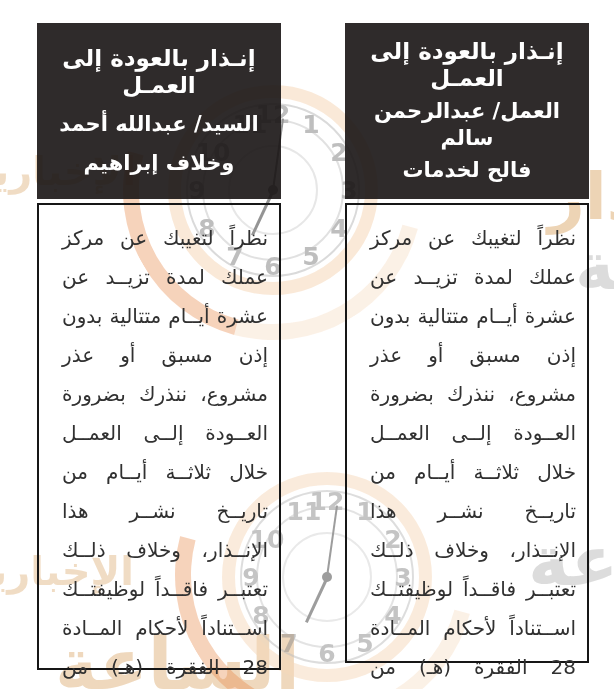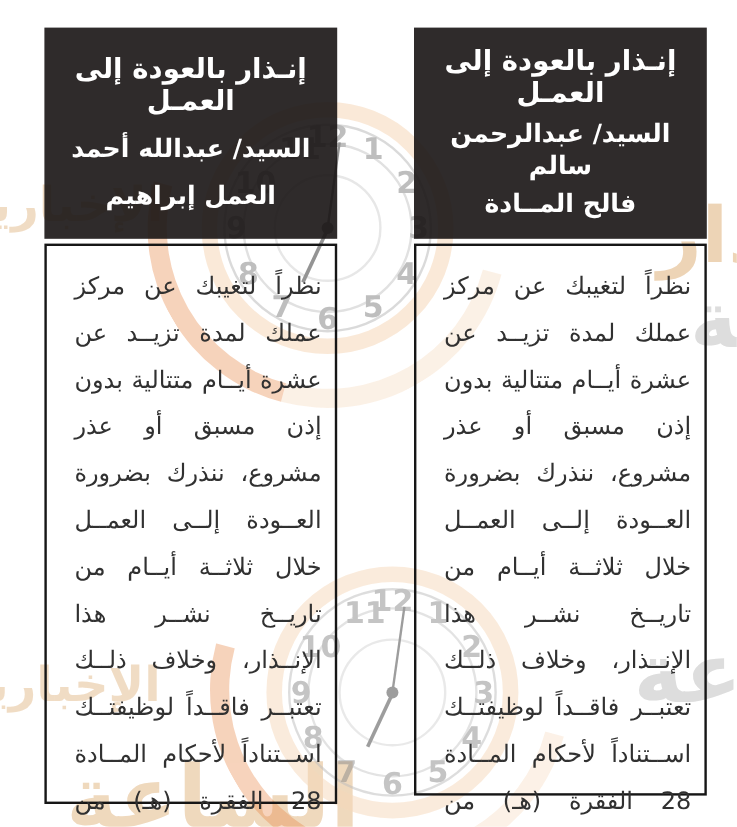--- a/index.html
+++ b/index.html
@@ -138,31 +138,31 @@
     <div class="hand hand-minute"></div>
     <div class="hand hand-hour"></div>
     <div class="hub"></div>
   </div>
 </div>
 
 <div class="notice notice-left">
   <div class="notice-header">
     <div class="notice-title">إنـذار بالعودة إلى العمـل</div>
     <div class="notice-name">السيد/ عبدالله أحمد</div>
-    <div class="notice-name">العمل إبراهيم</div>
+    <div class="notice-name">وخلاف إبراهيم</div>
   </div>
   <div class="notice-body-box">
     <div class="notice-body">نظراً لتغيبك عن مركز عملك لمدة تزيــد عن عشرة أيــام متتالية بدون إذن مسبق أو عذر مشروع، ننذرك بضرورة العــودة إلــى العمــل خلال ثلاثــة أيــام من تاريــخ نشــر هذا الإنــذار، وخلاف ذلــك تعتبــر فاقــداً لوظيفتــك اســتناداً لأحكام المــادة 28 الفقرة (هـ) من قانون العمل الأردني رقم (8) لسنة 1996.</div>
     <div class="notice-footer">شركة الولاء لخدمات الإعاشة</div>
   </div>
 </div>
 
 <div class="notice notice-right">
   <div class="notice-header">
     <div class="notice-title">إنـذار بالعودة إلى العمـل</div>
-    <div class="notice-name">السيد/ عبدالرحمن سالم</div>
-    <div class="notice-name">فالح المــادة</div>
+    <div class="notice-name">العمل/ عبدالرحمن سالم</div>
+    <div class="notice-name">فالح لخدمات</div>
   </div>
   <div class="notice-body-box">
     <div class="notice-body">نظراً لتغيبك عن مركز عملك لمدة تزيــد عن عشرة أيــام متتالية بدون إذن مسبق أو عذر مشروع، ننذرك بضرورة العــودة إلــى العمــل خلال ثلاثــة أيــام من تاريــخ نشــر هذا الإنــذار، وخلاف ذلــك تعتبــر فاقــداً لوظيفتــك اســتناداً لأحكام المــادة 28 الفقرة (هـ) من قانون العمل الأردني رقم (8) لسنة 1996.</div>
     <div class="notice-footer">شركة الولاء لخدمات الإعاشة</div>
   </div>
 </div>
 
 </body></html>

